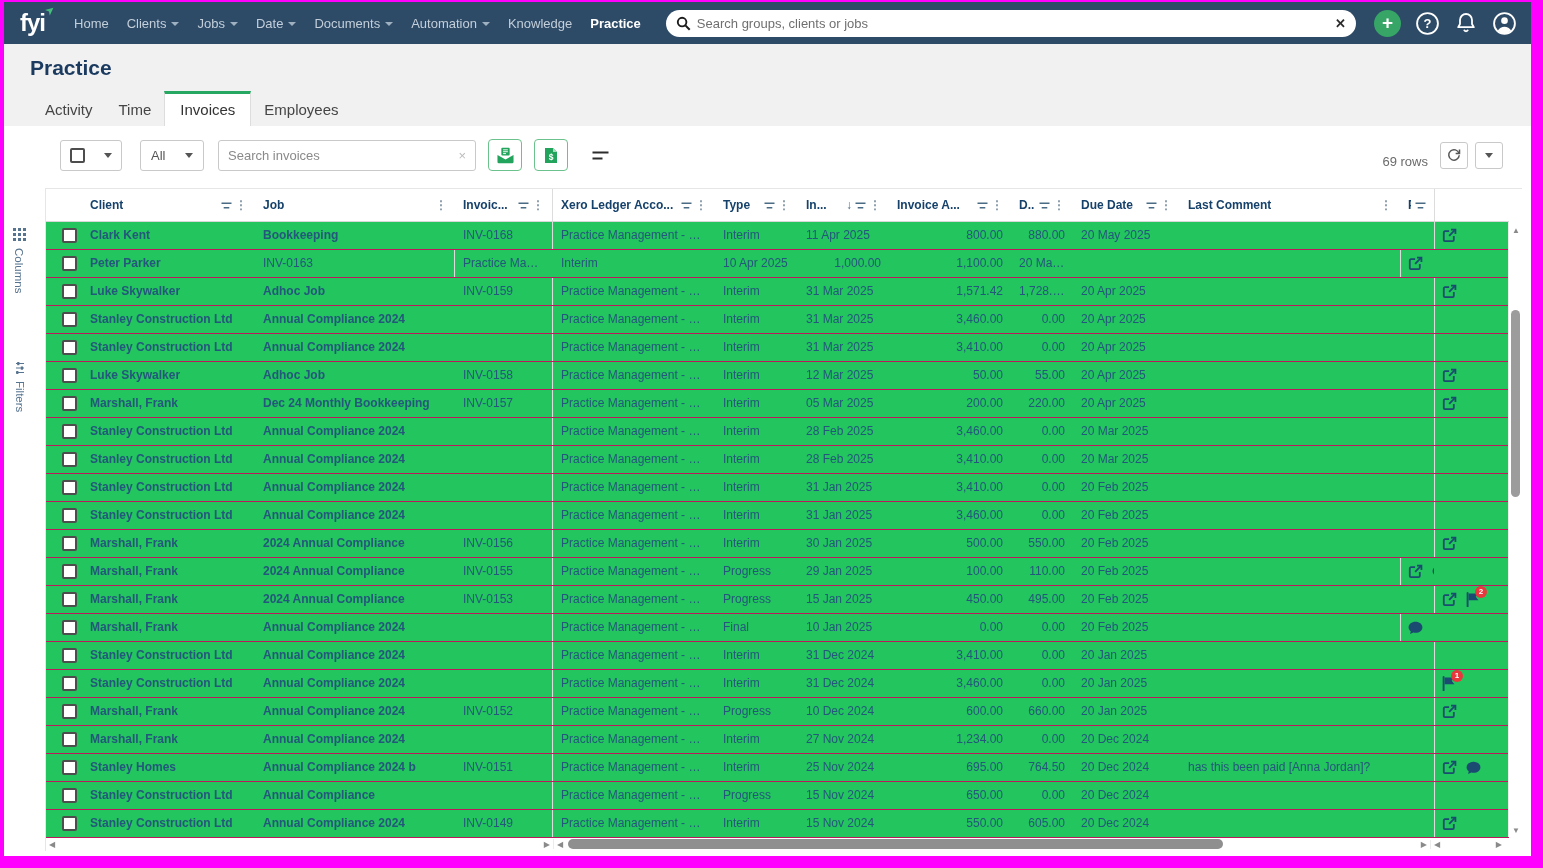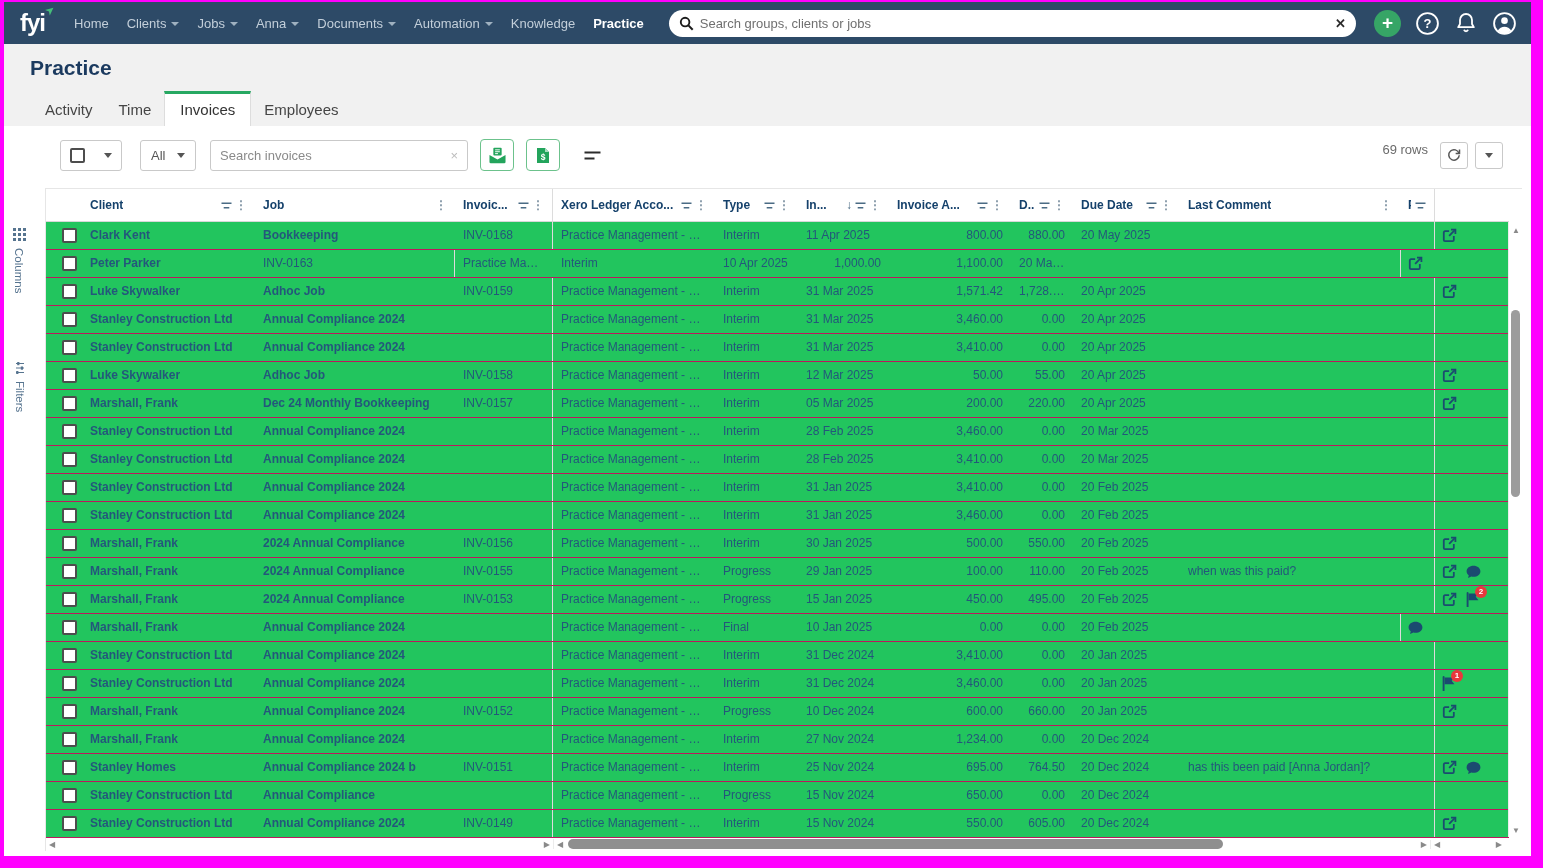--- a/index.html
+++ b/index.html
@@ -34,28 +34,28 @@
   .tab.active { background:#fff; border:1px solid #ddd; border-bottom:none; border-top:3px solid #27a862;
     padding:7px 15px 9px 15px; margin-bottom:-1px; color:#333; }
   
   .content { position:absolute; top:124px; left:0; right:0; bottom:0; background:#fff; }
   
   .toolbar { position:absolute; top:13px; left:56px; right:28px; height:32px; display:flex; align-items:center; }
   .btn { border:1px solid #c9c9c9; border-radius:3px; background:#fff; display:flex; align-items:center; justify-content:center; cursor:pointer; }
   .selall { width:62px; height:31px; gap:10px; padding:0 9px; justify-content:space-between; }
   .checkbox { width:15px; height:15px; border:2px solid #4d4d4d; border-radius:2px; background:#fff; flex:none; }
   .caret { width:0; height:0; border-left:4px solid transparent; border-right:4px solid transparent; border-top:5px solid #555; }
-  .all-dd { width:56px; height:31px; margin-left:18px; justify-content:space-between; padding:0 10px; font-size:13px; color:#555; }
+  .all-dd { width:64px; height:31px; margin-left:18px; justify-content:space-between; padding:0 10px; font-size:13px; color:#555; }
   .inv-search { margin-left:14px; width:258px; height:31px; border:1px solid #c9c9c9; border-radius:3px; display:flex; align-items:center; padding:0 9px; }
   .inv-search input { border:none; outline:none; flex:1; font-size:13px; color:#444; font-family:"Liberation Sans",sans-serif; }
   .inv-search input::placeholder { color:#8a8a8a; }
   .is-clear { color:#bcbcbc; font-size:13px; cursor:pointer; }
   .green-btn { width:34px; height:32px; border:1px solid #6cc28c; border-radius:4px; margin-left:12px; }
   .plain-btn { width:40px; height:32px; border:none; margin-left:12px; }
-  .tb-right { margin-left:auto; display:flex; align-items:flex-start; gap:7px; }
+  .tb-right { margin-left:auto; display:flex; align-items:flex-end; gap:7px; }
   .rows-count { font-size:13px; color:#6b6b6b; margin-right:5px; }
   .sm-btn { width:28px; height:27px; }
   
   .rail-group { position:absolute; left:22px; transform:rotate(90deg); transform-origin:left top;
     display:flex; align-items:center; gap:7px; color:#56748f; font-size:11.5px; white-space:nowrap; cursor:pointer; }
   .rail-group svg { transform:rotate(-90deg); }
   .rail-columns { top:102px; }
   .rail-filters { top:236px; }
   
   .tablewrap { position:absolute; left:41px; top:62px; width:1477px; height:663px; border-top:1px solid #e6e6e6; border-left:1px solid #e6e6e6; }
@@ -107,21 +107,21 @@
         </div>
         <div class="nav-item">
           <span>Clients</span>
           <span class="nav-caret"></span>
         </div>
         <div class="nav-item">
           <span>Jobs</span>
           <span class="nav-caret"></span>
         </div>
         <div class="nav-item">
-          <span>Anna</span>
+          <span>Date</span>
           <span class="nav-caret"></span>
         </div>
         <div class="nav-item">
           <span>Documents</span>
           <span class="nav-caret"></span>
         </div>
         <div class="nav-item">
           <span>Automation</span>
           <span class="nav-caret"></span>
         </div>
@@ -632,21 +632,20 @@
             </div>
             <div class="cell bold">Marshall, Frank</div>
             <div class="cell bold">2024 Annual Compliance</div>
             <div class="cell c-invno">INV-0155</div>
             <div class="cell ">Practice Management - FY...</div>
             <div class="cell ">Progress</div>
             <div class="cell ">29 Jan 2025</div>
             <div class="cell right">100.00</div>
             <div class="cell right">110.00</div>
             <div class="cell ">20 Feb 2025</div>
-            <div class="cell ">when was this paid?</div>
             <div class="cell "></div>
             <div class="cell c-actions">
               <span class="icon-wrap">
                 <svg width="15" height="15" viewBox="0 0 16 16">
                   <path d="M12.6 8.4v4.4a1.3 1.3 0 0 1-1.3 1.3H3.2a1.3 1.3 0 0 1-1.3-1.3V4.7a1.3 1.3 0 0 1 1.3-1.3h4.4" fill="none" stroke="#1b4b70" stroke-width="1.9"></path>
                   <path d="M9.6 1.7h4.7v4.7" fill="none" stroke="#1b4b70" stroke-width="1.9"></path>
                   <path d="M13.9 2.1 7.6 8.4" fill="none" stroke="#1b4b70" stroke-width="1.9"></path>
                 </svg>
               </span>
               <span class="icon-wrap">

